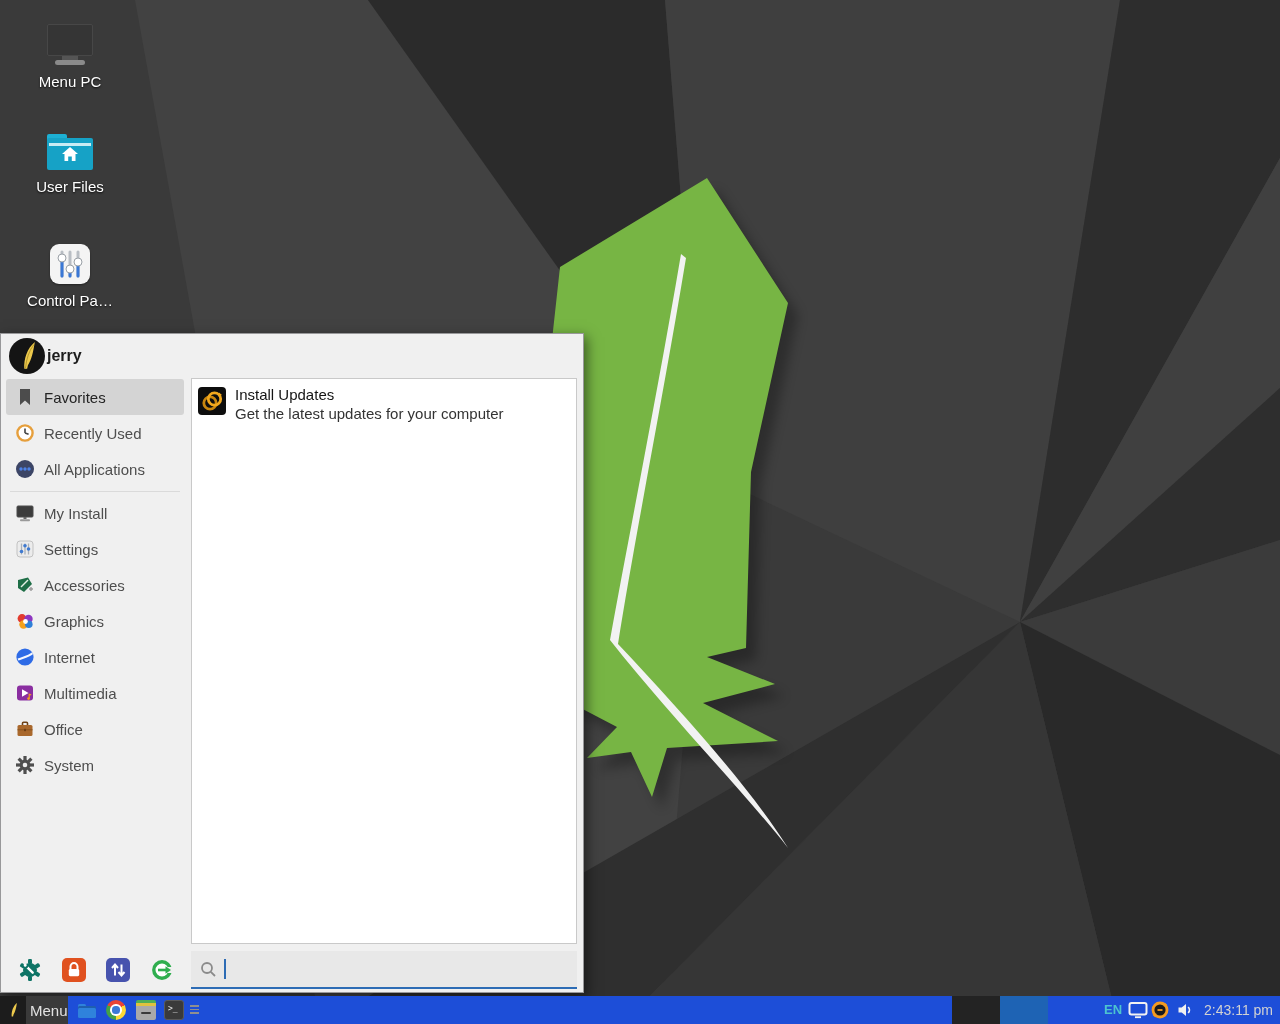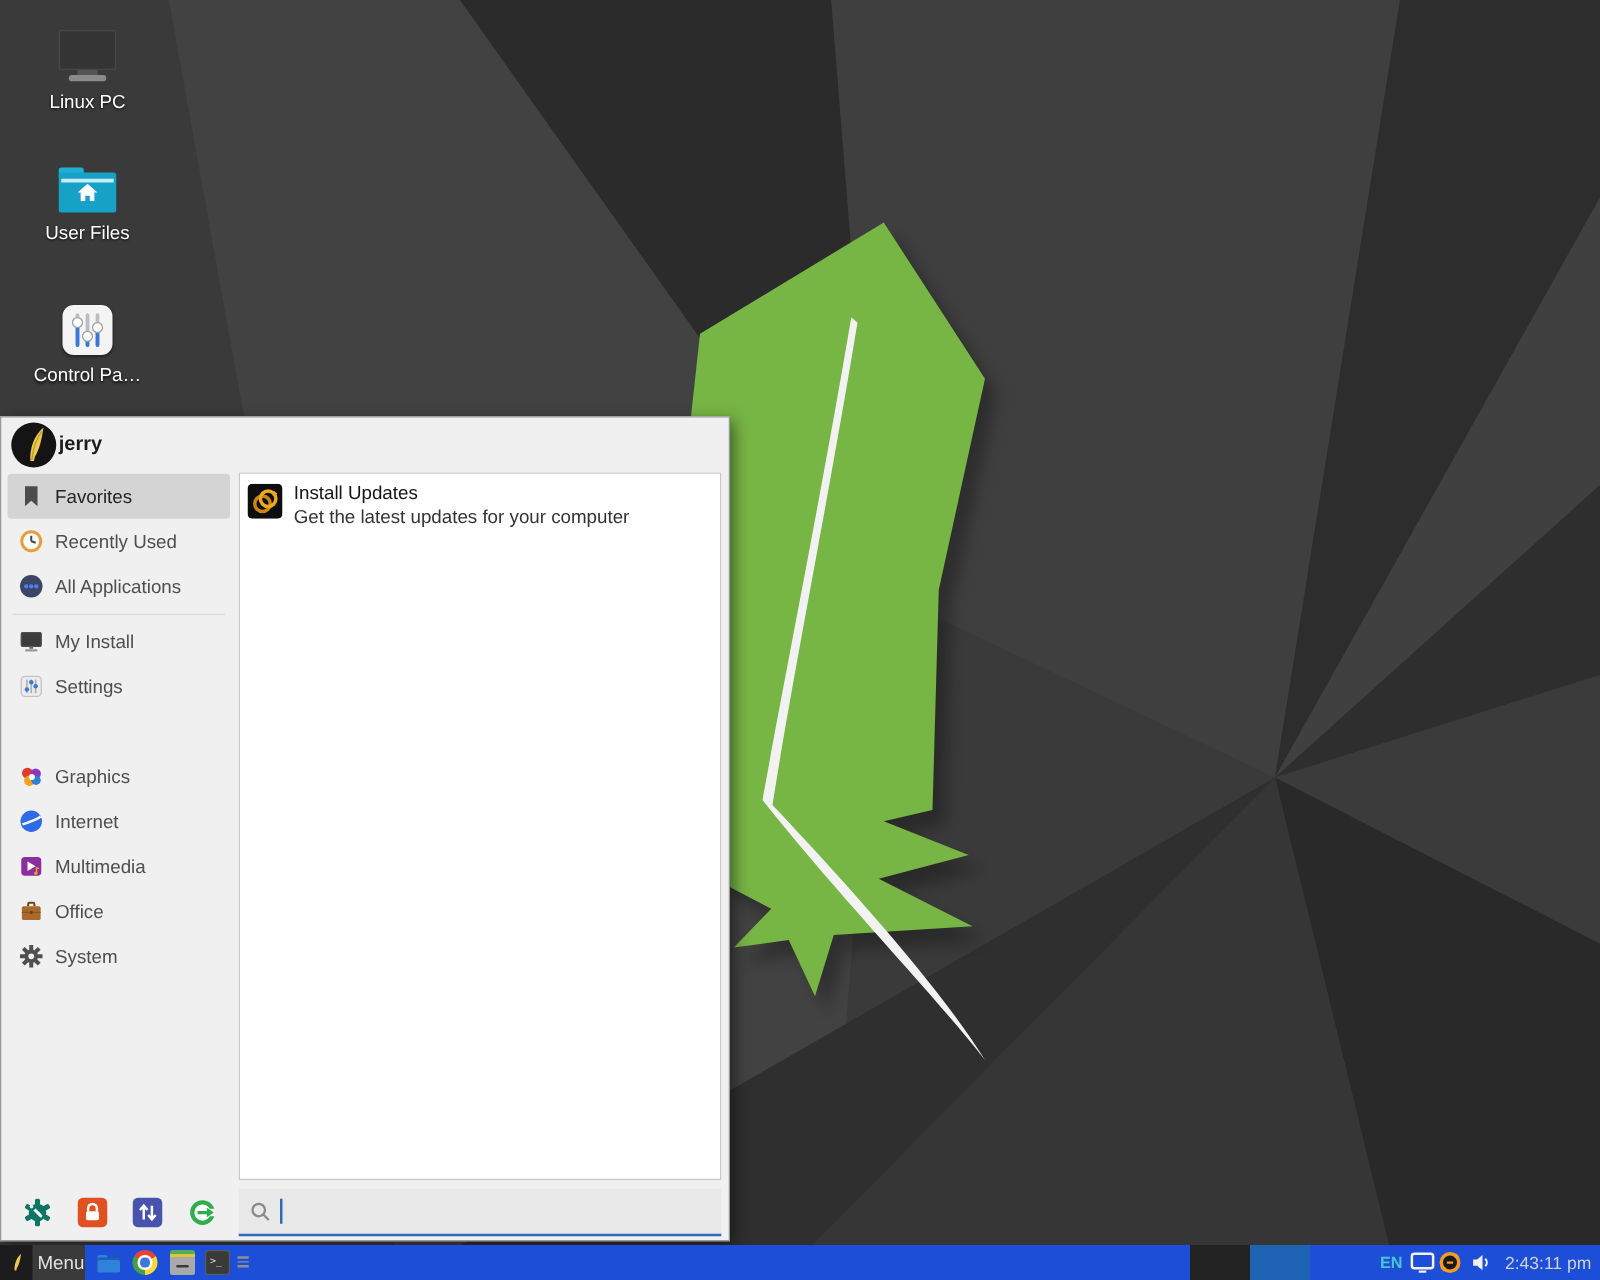--- a/index.html
+++ b/index.html
@@ -114,21 +114,21 @@
   </g>
 </svg>
 </div>
 
 <div class="dicon" style="top:24px">
   <div class="glyph">
     <div class="pc-screen"></div>
       <div class="pc-neck"></div>
       <div class="pc-base"></div>
   </div>
-  <div class="dlabel">Linux PC</div>
+  <div class="dlabel">Menu PC</div>
 </div>
 
 <div class="dicon" style="top:134px">
   <div class="glyph folder">
     <div class="tab"></div>
       <div class="body"></div>
       <div class="stripe"></div>
     <svg width="16" height="14" viewBox="0 0 16 14">
         <path d="M8 0 L16 7 H13.5 V14 H9.8 V9.5 H6.2 V14 H2.5 V7 H0 Z" fill="#fff"></path>
       </svg>
@@ -221,20 +221,30 @@
           </g>
         <g fill="#3f7ad0">
             <circle cx="6.5" cy="12.5" r="1.8"></circle>
             <circle cx="10" cy="6.8" r="1.8"></circle>
             <circle cx="13.5" cy="10" r="1.8"></circle>
           </g>
       </svg>
     </span>
     <span>Settings</span>
   </div>
+  <div class="cat-item" style="top:233px">
+    <span class="ic">
+      <svg width="20" height="20" viewBox="0 0 20 20">
+        <path d="M3 5 L13 2.5 L17 9 L9 17 L3 13 Z" fill="#1e6e46"></path>
+        <path d="M6 12 L13 5" stroke="#e4f0e4" stroke-width="1.5"></path>
+        <path d="M14 14 h4 M16 12 v4" stroke="#9a9a9a" stroke-width="1.4"></path>
+      </svg>
+    </span>
+    <span>Accessories</span>
+  </div>
   <div class="cat-item" style="top:269px">
     <span class="ic">
       <svg width="20" height="20" viewBox="0 0 20 20">
         <circle cx="7" cy="7.5" r="4.4" fill="#e23b2e"></circle>
         <circle cx="13.5" cy="8" r="4.2" fill="#8e36c0"></circle>
         <circle cx="8.5" cy="13.5" r="4.2" fill="#f5a11c"></circle>
         <circle cx="13.8" cy="13.2" r="3.8" fill="#2f7fd8"></circle>
         <circle cx="10.5" cy="10.5" r="2.4" fill="#fff"></circle>
       </svg>
     </span>

